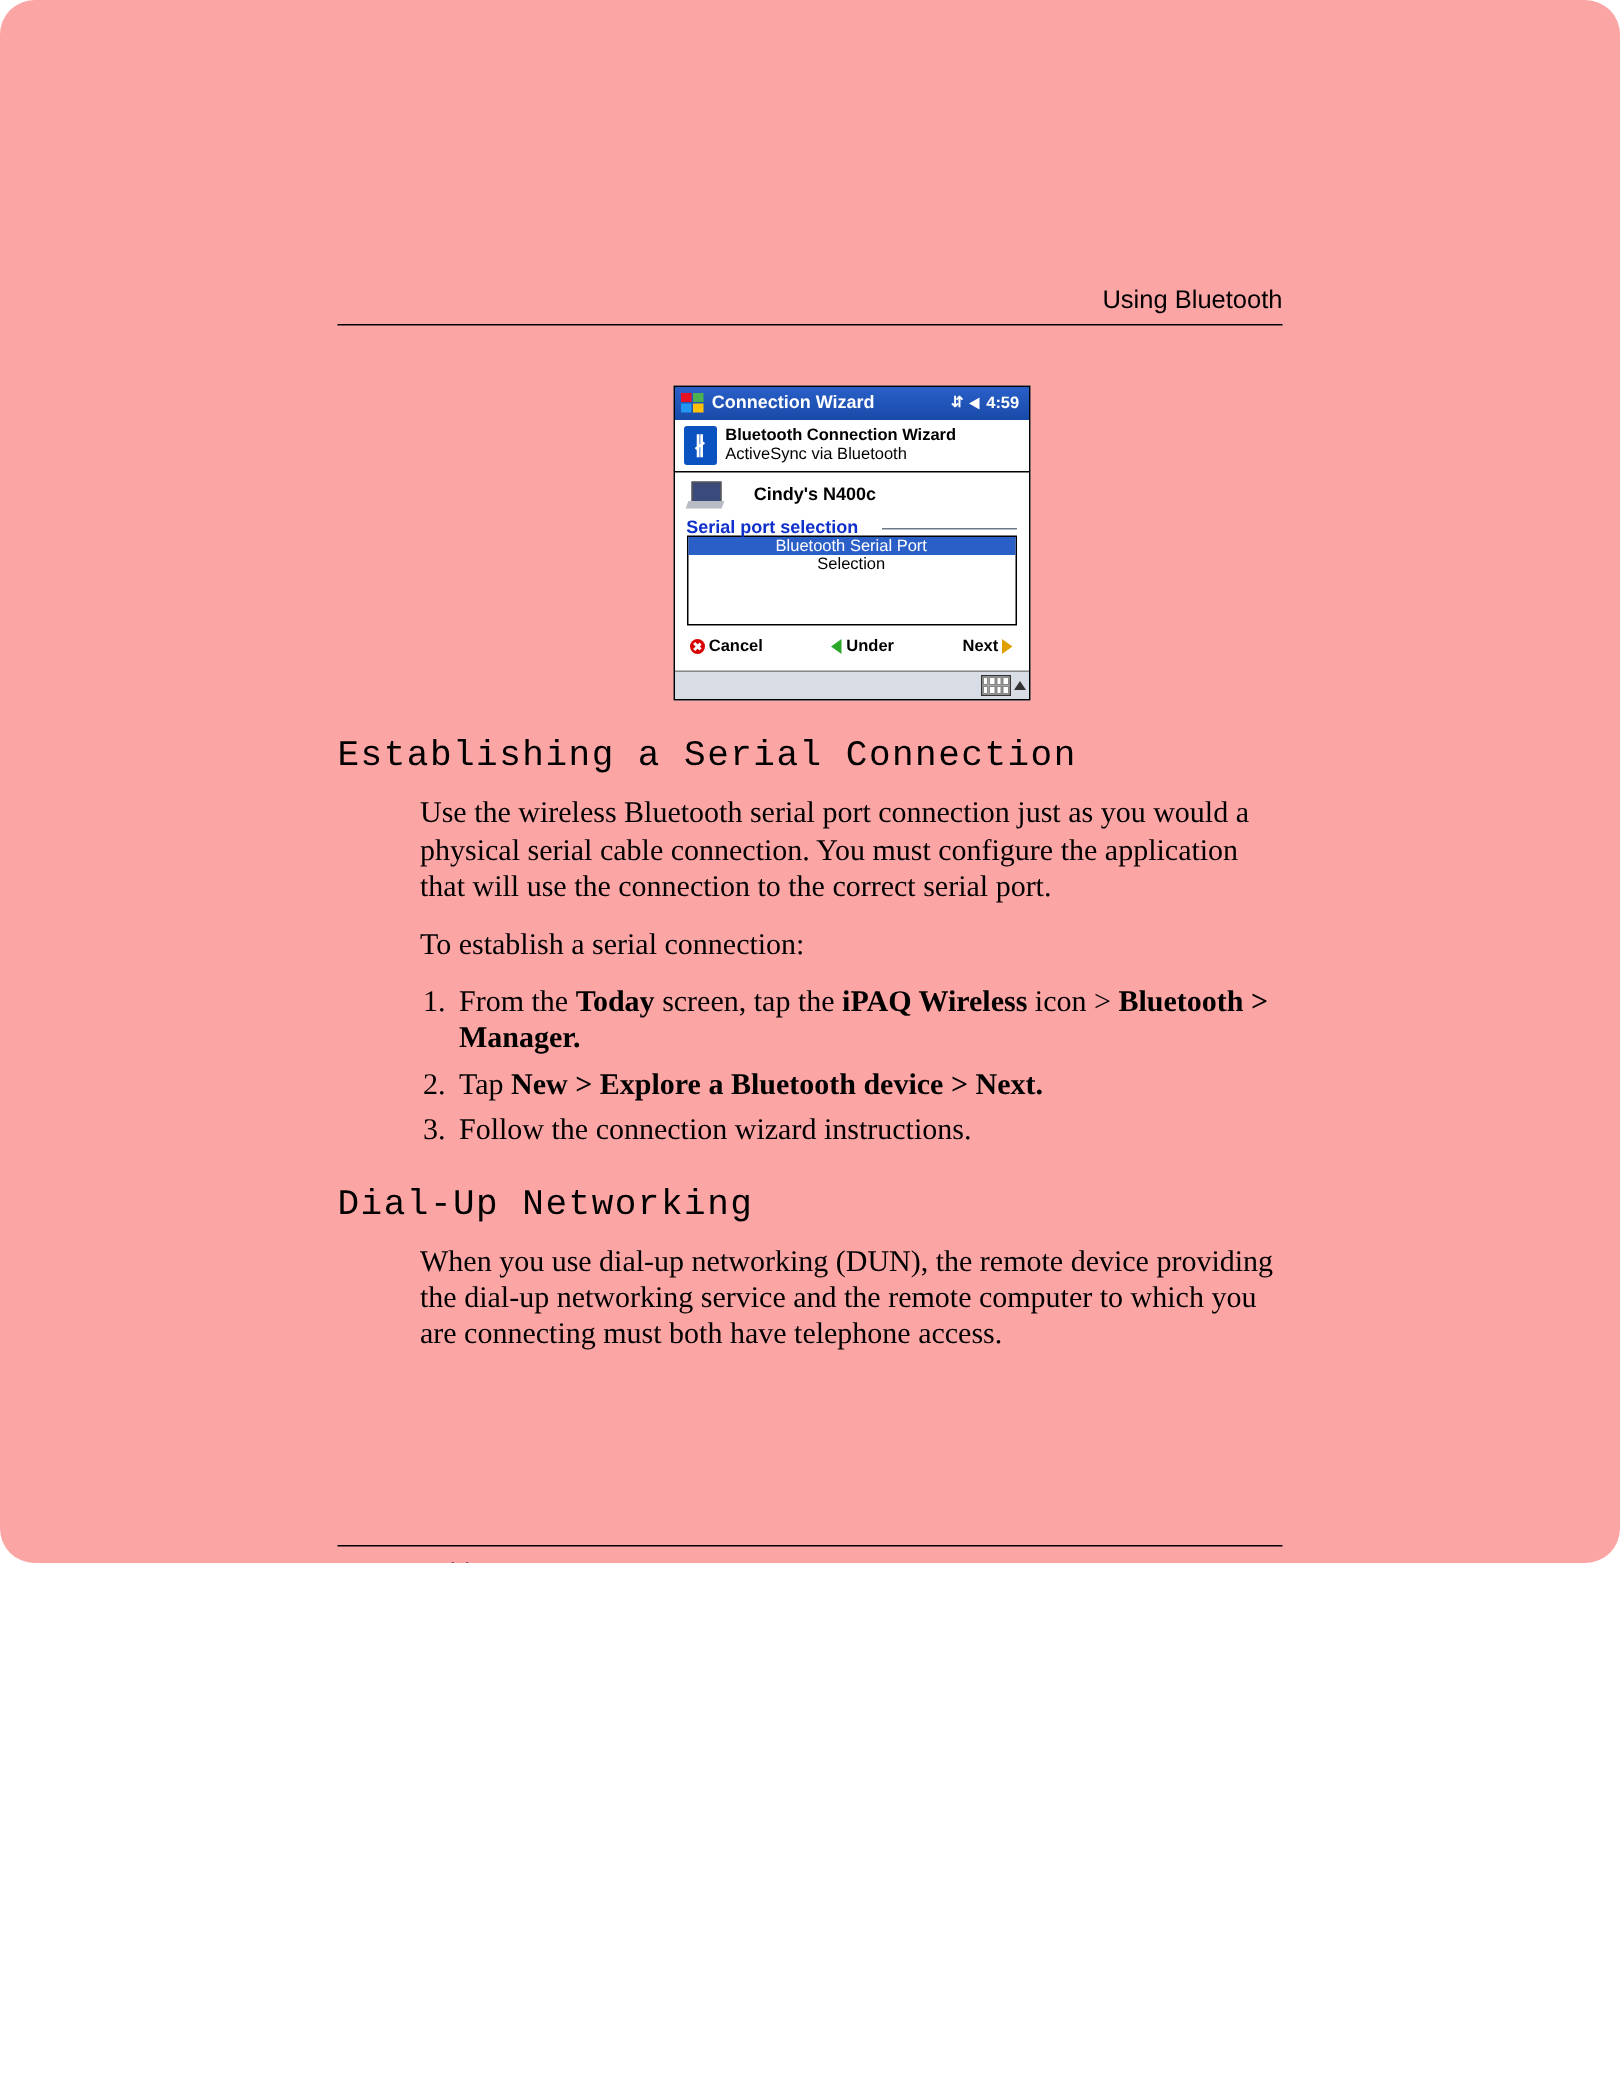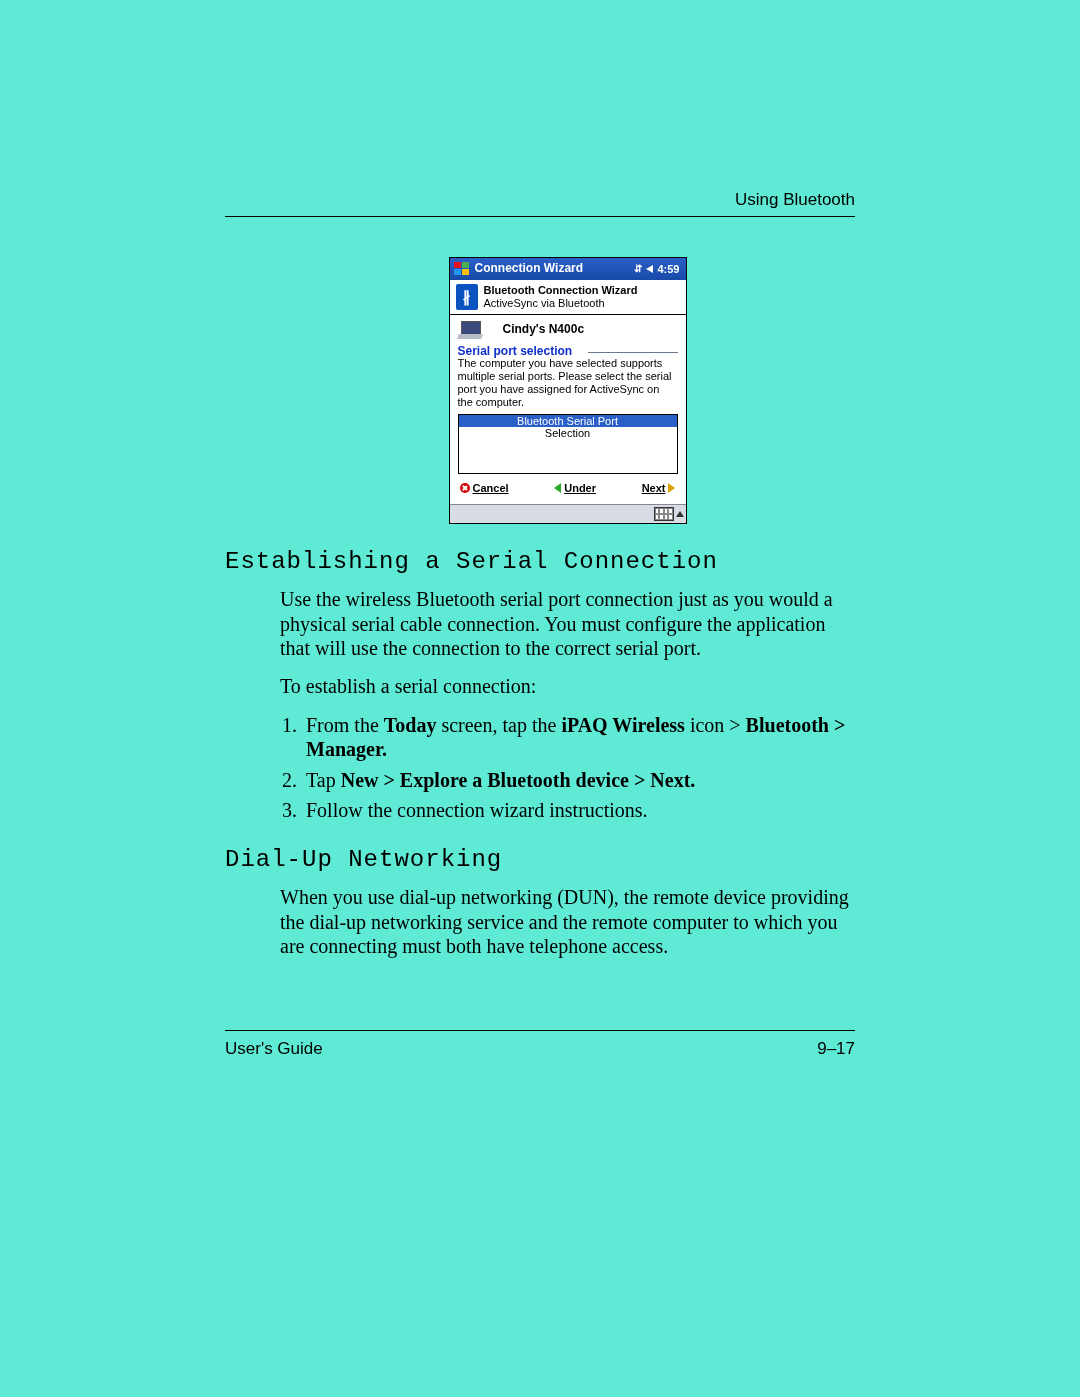--- a/index.html
+++ b/index.html
@@ -4,24 +4,25 @@
 <style>
   body {
     margin: 0;
     padding: 0;
     background: #ffffff;
     font-family: "Times New Roman", Times, serif;
     color: #000;
   }
   .page {
     width: 1080px;
-    height: 1397px;
+    height: 1042px;
     position: relative;
-    background: #5eead4;
+    background: #fca5a5;
     box-sizing: border-box;
+    border-radius: 23px;
   }
   .content {
     position: absolute;
     left: 225px;
     right: 225px;
     top: 190px;
   }
   .top-section-label {
     text-align: right;
     font-family: Arial, Helvetica, sans-serif;
@@ -172,21 +173,21 @@
   }
   .listbox .sel {
      background:#2a5fc8; color:#fff; padding:0 2px;
   }
   .listbox .opt {
      padding:0 2px;
   }
   .btn-row {
      display:flex; justify-content:space-between; align-items:center;
      padding: 8px 2px 6px 2px;
-     font-weight:bold; font-size:11px;text-decoration:underline;
+     font-weight:bold; font-size:11px;
   }
   .btn-row span { display:flex; align-items:center; gap:3px; }
   .c-cancel { width:10px; height:10px; border-radius:50%; background:#d80000; position:relative;}
   .c-cancel::before, .c-cancel::after { content:""; position:absolute; width:1.5px; height:6px; background:#fff; left:4px; top:2px;}
   .c-cancel::before { transform:rotate(45deg);} .c-cancel::after{ transform:rotate(-45deg);}
   .c-back { width:0;height:0;border-top:5px solid transparent;border-bottom:5px solid transparent;border-right:7px solid #2aa82a;}
   .c-next { width:0;height:0;border-top:5px solid transparent;border-bottom:5px solid transparent;border-left:7px solid #e0a000;}
   .sip-bar {
      height:18px; background:#d8dce4; border-top:1px solid #888;
      display:flex; justify-content:flex-end; align-items:center; padding-right:2px; gap:2px;
@@ -239,21 +240,20 @@
             <div class="laptop-row">
               <div class="laptop-icon">
                 <div class="screen"></div>
                   <div class="base"></div>
               </div>
               <div class="lname">Cindy's N400c</div>
             </div>
 
             <div class="fieldset-label">Serial port selection</div>
             <div class="fieldset-line"></div>
-            <div class="fdesc">The computer you have selected supports multiple serial ports. Please select the serial port you have assigned for ActiveSync on the computer.</div>
 
             <div class="listbox">
               <div class="sel">Bluetooth Serial Port</div>
               <div class="opt">Selection</div>
             </div>
 
             <div class="btn-row">
               <span>
                   <span class="c-cancel"></span>
                   <span>Cancel</span>

